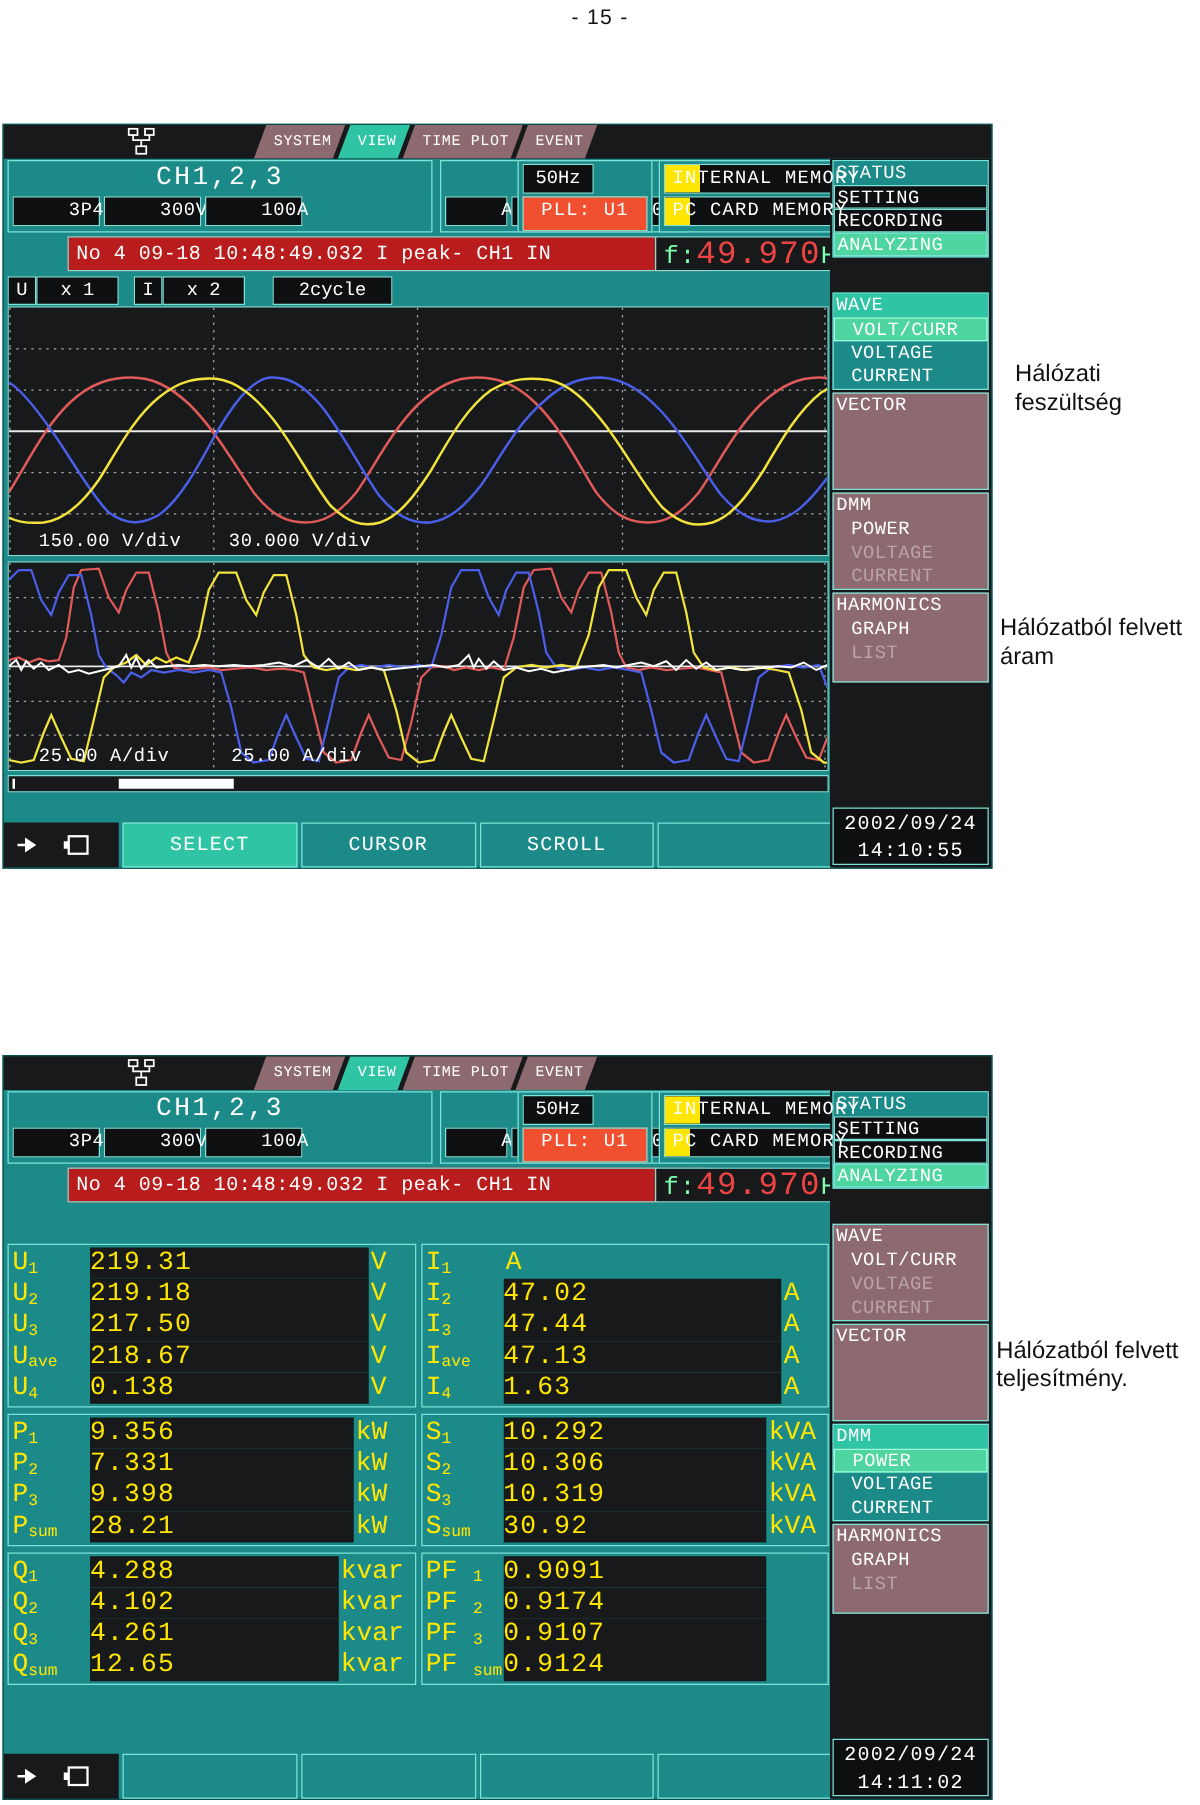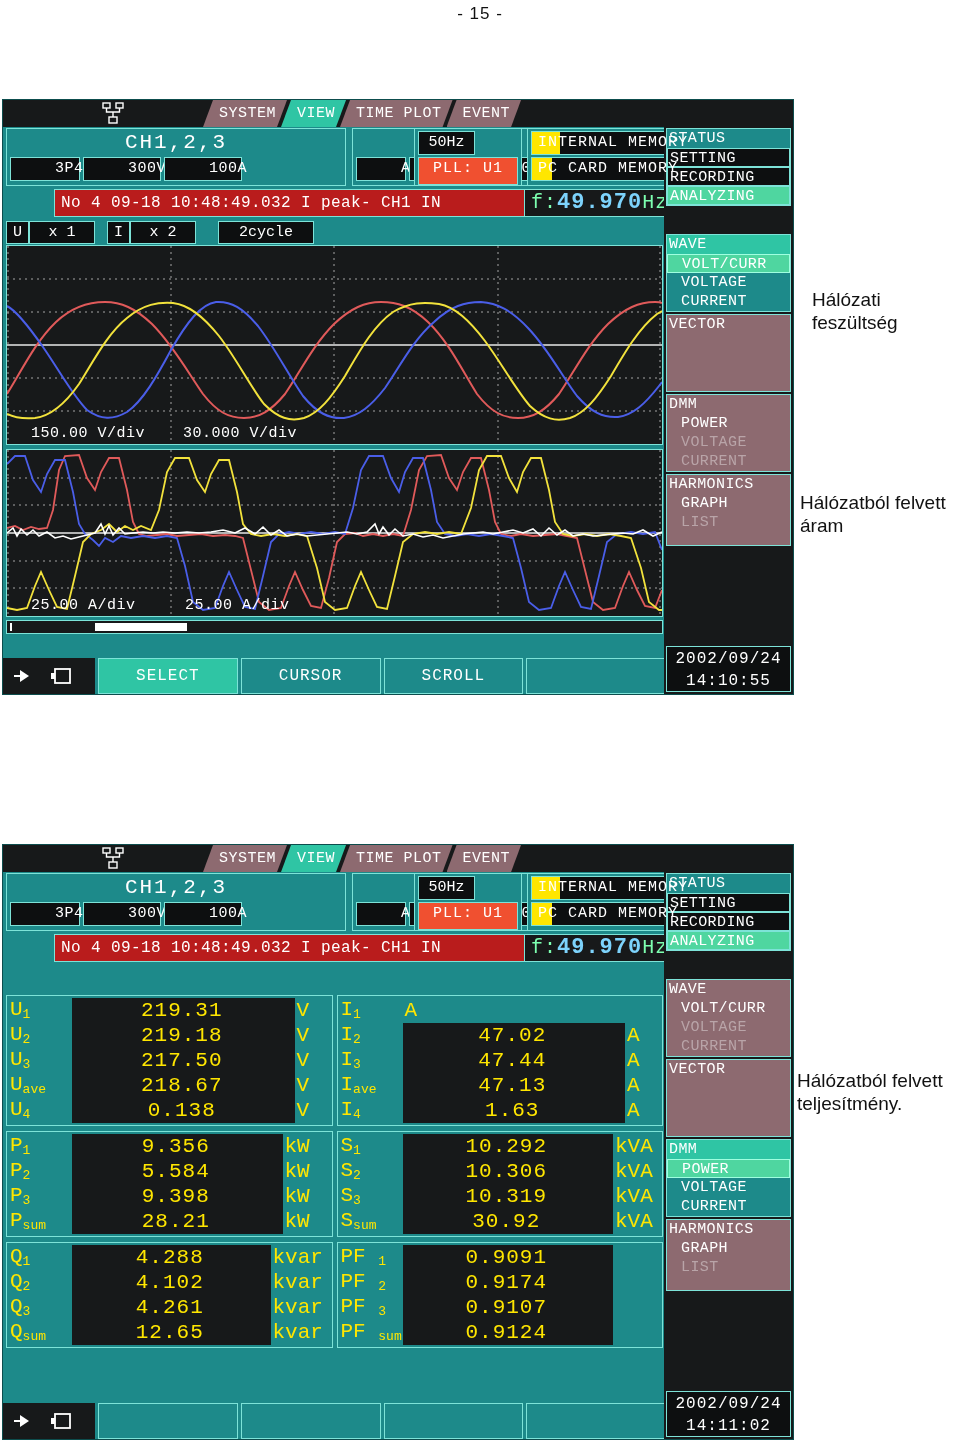--- a/index.html
+++ b/index.html
@@ -24,21 +24,21 @@
   }
   #device1{ left:2px; top:99px; width:792px; height:596px; }
   #device2{ left:2px; top:844px; width:792px; height:596px; }
 
   
   .topstrip{ position:relative; height:27px; background:#17191a; }
   .net-icon{ position:absolute; left:97px; top:2px; width:26px; height:22px; }
   .tabs{ position:absolute; left:200px; top:0; height:27px; display:flex; }
   .tab{
     position:relative; height:27px; line-height:27px; padding:0 11px 0 16px;
-    font-size:15px; color:#ffffff; letter-spacing:0.5px;
+    font-size:12px; color:#ffffff; letter-spacing:0.5px;
     background:#8d6a70;
     clip-path: polygon(10px 0, 100% 0, calc(100% - 10px) 100%, 0 100%);
     margin-right:-6px;
   }
   .tab.active{ background:#2fc5a4; color:#ffffff; }
 
   
   .hdr{ position:relative; height:62px; padding:2px 3px 0 3px; }
   .grp{
     position:absolute; border:1px solid #7de3d8; height:58px; top:1px;
@@ -91,21 +91,21 @@
   .evtext{
     position:absolute; left:3px; top:0; width:514px; height:28px;
     background:#b91c1c; border:1px solid #7de3d8; color:#fff;
     font-size:16px; line-height:26px; padding-left:6px; letter-spacing:0.4px;margin-left:48px;
   }
   .evfreq{
     position:absolute; left:521px; top:0; width:267px; height:28px;
     background:#17191a; border:1px solid #7de3d8; color:#7dffb0;
     font-size:20px; line-height:26px; letter-spacing:1px; padding-left:6px;
   }
-  .evfreq b{ color:#7dd3fc; font-weight:bold; font-size:22px; }
+  .evfreq b{ color:#ef4444; font-weight:normal; font-size:26px; }
 
   
   .scalerow{ position:relative; height:26px; padding:2px 3px 0 3px; display:flex; gap:0; }
   .sc-lab{
     background:#0d0f10; border:1px solid #7de3d8; color:#ffffff;
     height:23px; line-height:21px; font-size:15px; text-align:center;
   }
   .sc-lab.k{ width:23px; }
   .sc-val{ background:#0d0f10; border:1px solid #7de3d8; color:#fff;
            height:23px; line-height:21px; font-size:15px; width:66px; text-align:center; }
@@ -170,21 +170,21 @@
   .dmmcol{ flex:1; display:flex; flex-direction:column; gap:5px; }
   .mgroup{ border:1px solid #7de3d8; background:#1d8a8a; padding:2px 3px; }
   .mrow{ display:flex; align-items:center; height:25px; }
   .mlab{
     width:62px; color:#ffe600; font-size:21px; line-height:25px;
     font-family:"Liberation Mono", monospace; white-space:nowrap;
   }
   .mlab sub{ font-size:13px; vertical-align:baseline; position:relative; top:3px; }
   .mval{
     flex:1; background:#17191a; color:#ffe600; font-size:21px; line-height:25px;
-    text-align:center; padding-right:3px; font-family:"Liberation Mono", monospace;
+    text-align:left; padding-right:3px; font-family:"Liberation Mono", monospace;
     letter-spacing:1px;
   }
   .munit{ width:46px; color:#ffe600; font-size:21px; line-height:25px;
           font-family:"Liberation Mono", monospace; padding-left:2px; white-space:nowrap; }
   .munit.narrow{ width:34px; }
   .munit.wide{ width:58px; }
 
   
   .anno{
     position:absolute; color:#111; font-size:19px; line-height:23px;
@@ -476,21 +476,21 @@
           </div>
 
           <div class="mgroup">
             <div class="mrow">
               <div class="mlab">P<sub>1</sub></div>
               <div class="mval">9.356</div>
               <div class="munit">kW</div>
             </div>
             <div class="mrow">
               <div class="mlab">P<sub>2</sub></div>
-              <div class="mval">5.584</div>
+              <div class="mval">7.331</div>
               <div class="munit">kW</div>
             </div>
             <div class="mrow">
               <div class="mlab">P<sub>3</sub></div>
               <div class="mval">9.398</div>
               <div class="munit">kW</div>
             </div>
             <div class="mrow">
               <div class="mlab">P<sub>sum</sub></div>
               <div class="mval">28.21</div>

